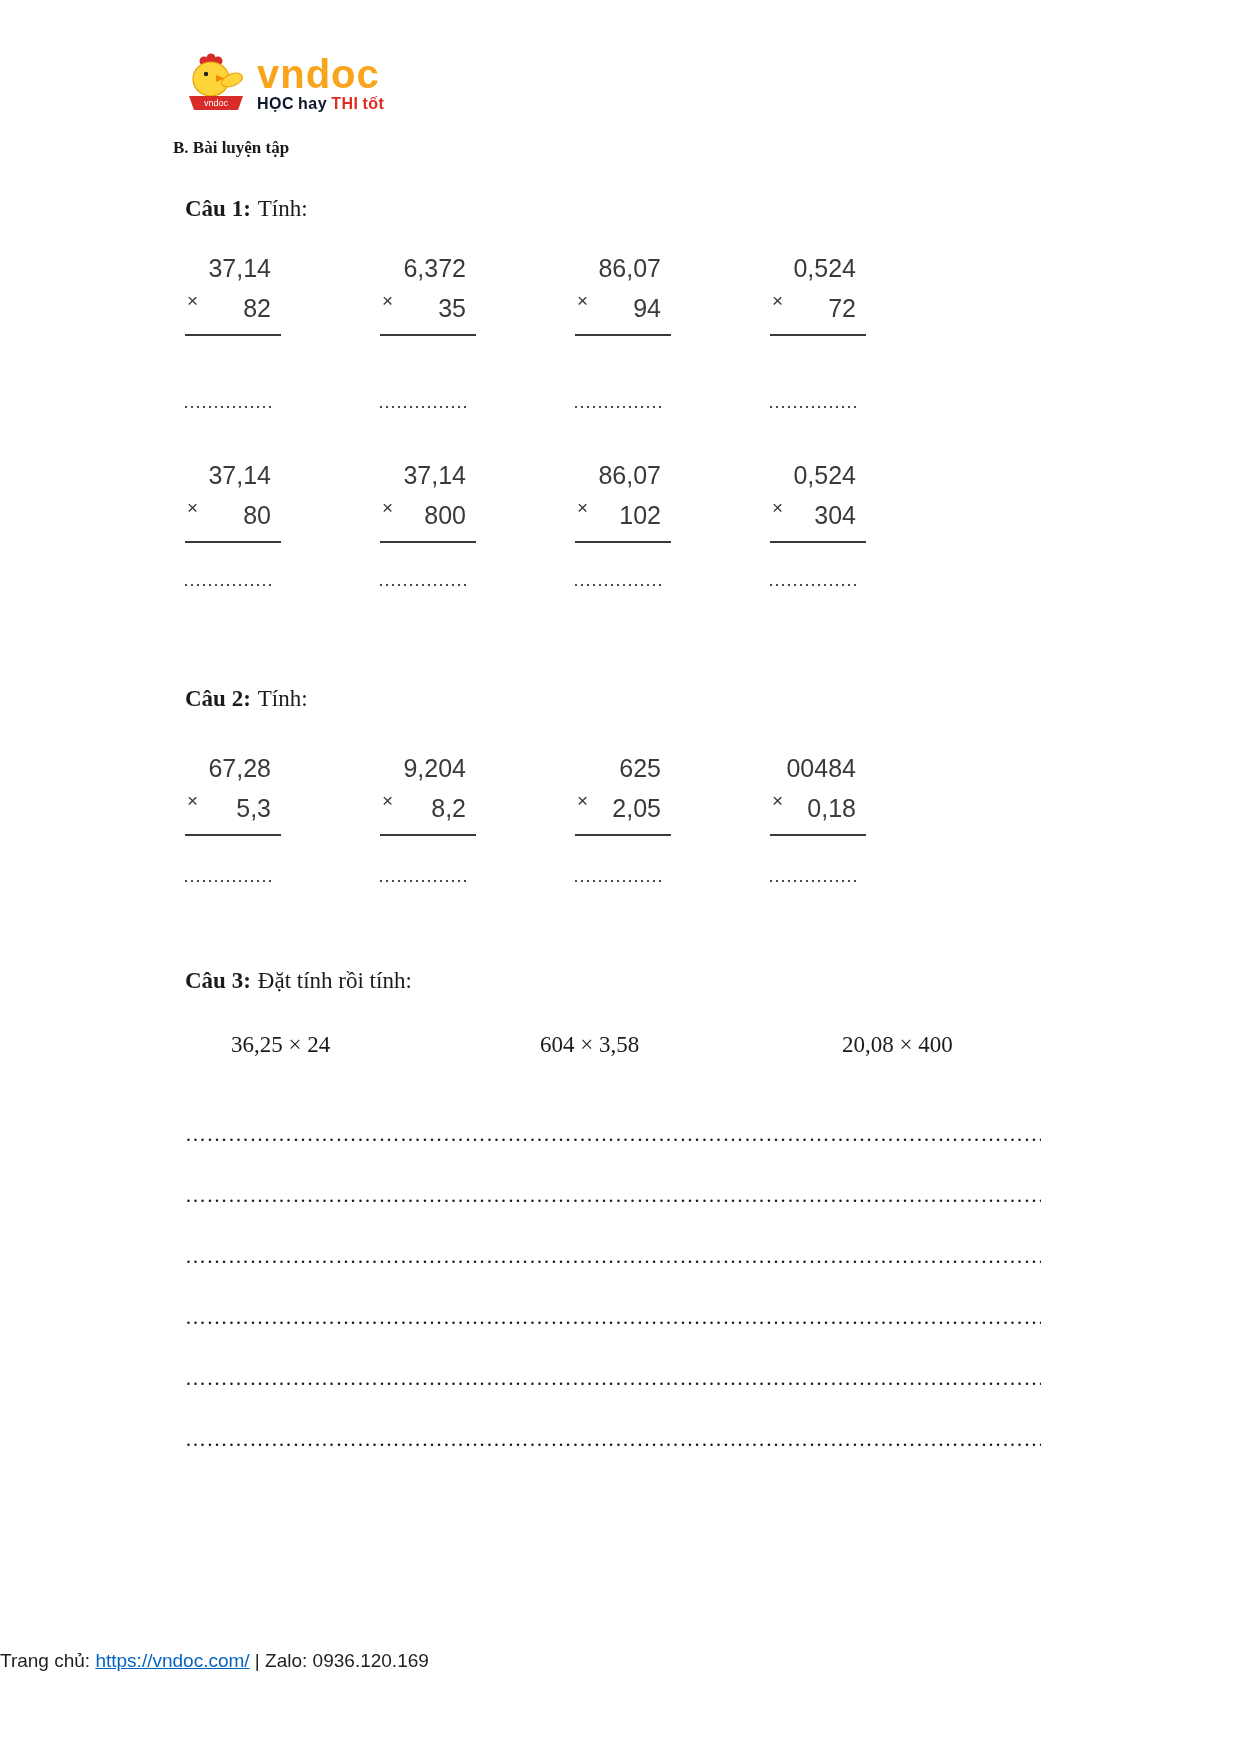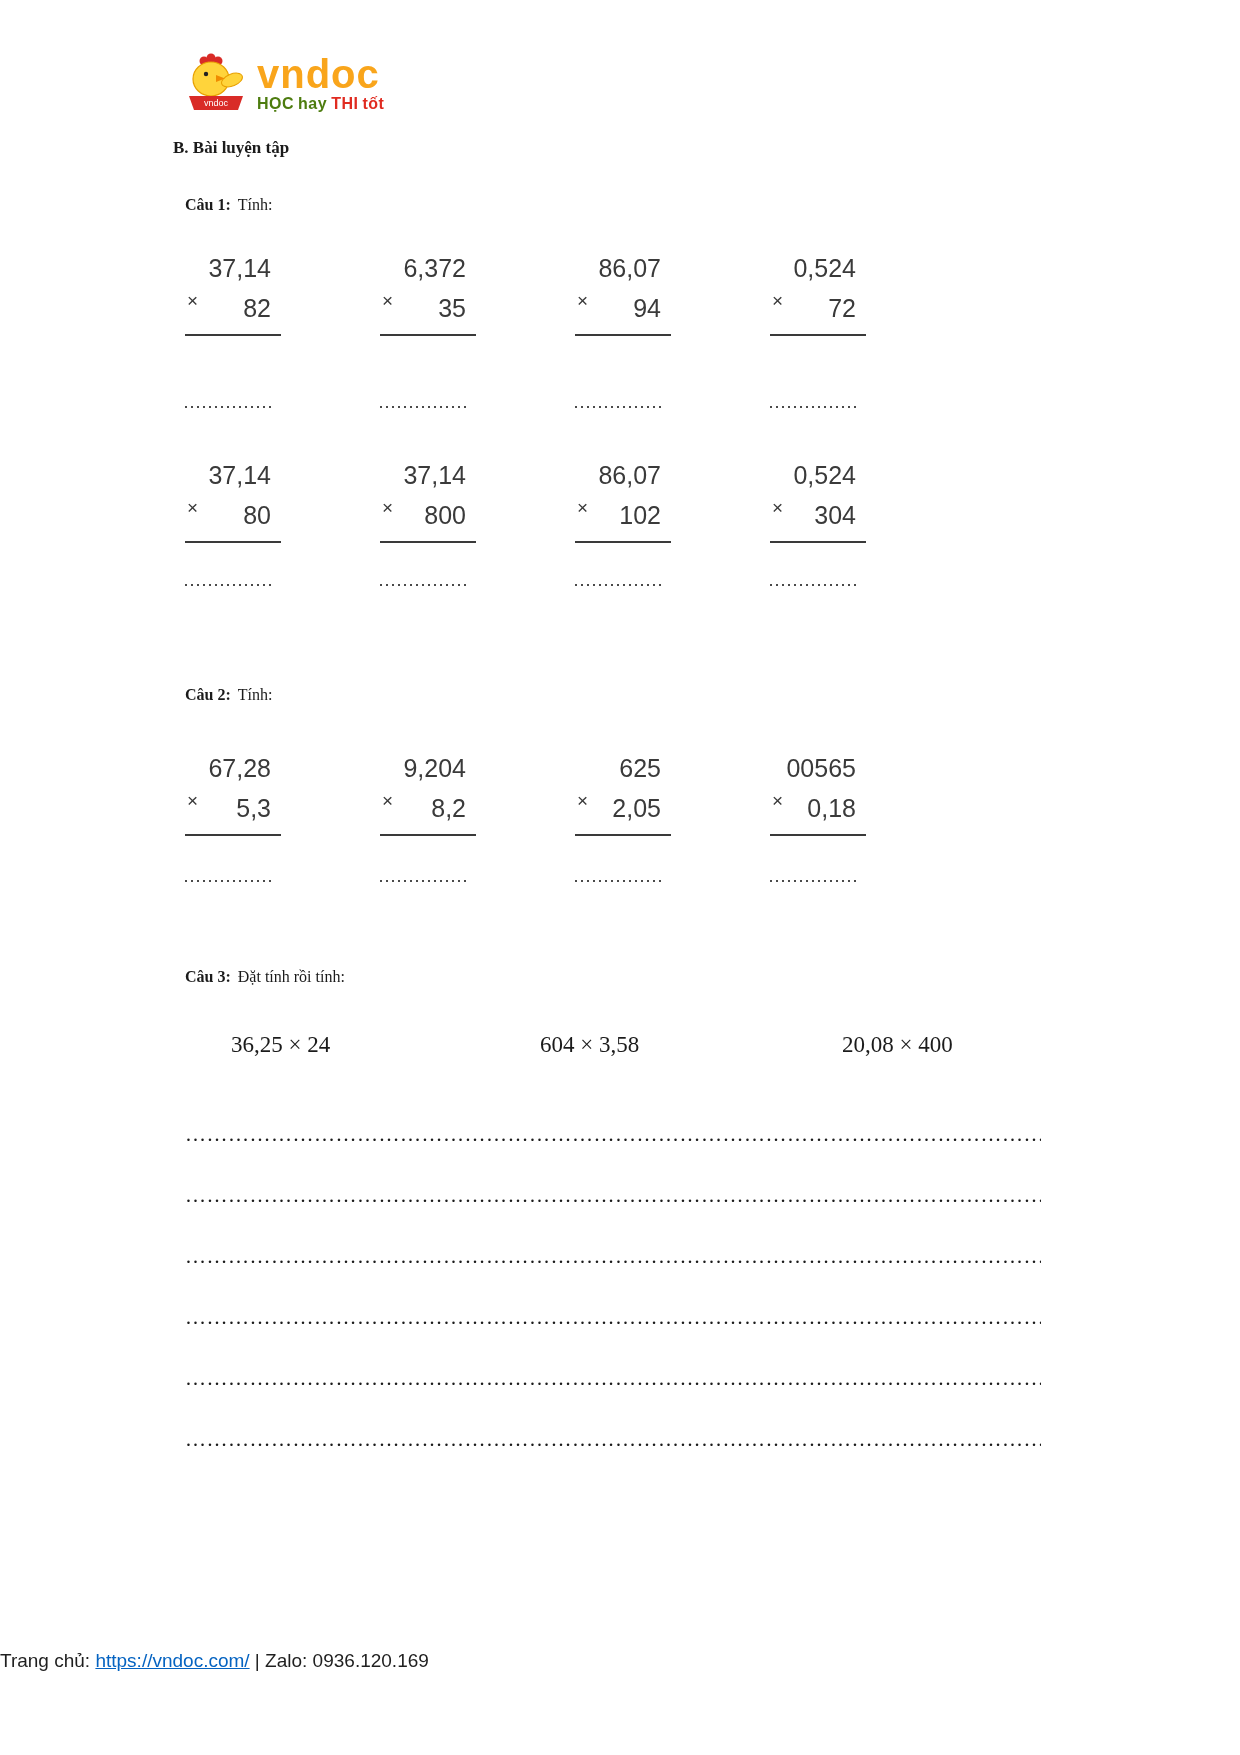--- a/index.html
+++ b/index.html
@@ -9,26 +9,26 @@
   .page { position: absolute; inset: 0; }
 
   
   .logo { position: absolute; left: 183px; top: 52px; display: flex; align-items: flex-start; }
   .logo svg { display: block; }
   .logo-textcol { margin-left: 8px; padding-top: 2px; }
   .brand { font-family: "Liberation Sans", sans-serif; font-weight: bold;
            font-size: 40px; line-height: 40px; color: #F9A51B; letter-spacing: 1px; }
   .tagline { font-family: "Liberation Sans", sans-serif; font-weight: bold;
              font-size: 16px; line-height: 20px; letter-spacing: .5px; }
-  .tg-green { color: #4d7c0f; } .tg-red { color: #E02B20; }
+  .tg-green { color: #0f172a; } .tg-red { color: #E02B20; }
   .tagline span { margin-right: 4px; }
 
   
   .heading-b { position: absolute; left: 173px; top: 138px; font-weight: bold; font-size: 17px; }
-  .q-head { position: absolute; left: 185px; font-size: 16px; }
+  .q-head { position: absolute; left: 185px; font-size: 23px; }
   .q-label { font-weight: bold; }
   .q-instruction { margin-left: 7px; }
   #cau1-head { top: 196px; } #cau2-head { top: 686px; } #cau3-head { top: 968px; }
 
   
   .vrow { position: absolute; left: 185px; display: flex; gap: 99px; }
   #cau1-row1 { top: 248px; } #cau1-row2 { top: 455px; } #cau2-row1 { top: 748px; }
   .vprob { position: relative; width: 96px;
            font-family: "Liberation Sans", sans-serif; color: #3a3a3a; }
   .vtop, .vbot { text-align: right; padding-right: 10px; font-size: 25px; line-height: 40px; }
@@ -188,21 +188,21 @@
         <div class="vline"></div>
       </div>
       <div class="vprob">
         <span class="vx">×</span>
         <div class="vtop">625</div>
         <div class="vbot">2,05</div>
         <div class="vline"></div>
       </div>
       <div class="vprob">
         <span class="vx">×</span>
-        <div class="vtop">00565</div>
+        <div class="vtop">00484</div>
         <div class="vbot">0,18</div>
         <div class="vline"></div>
       </div>
     </div>
   <div class="dotrow" id="cau2-dots1">
       <div class="dotcell">
         <div class="dotline"></div>
       </div>
       <div class="dotcell">
         <div class="dotline"></div>

